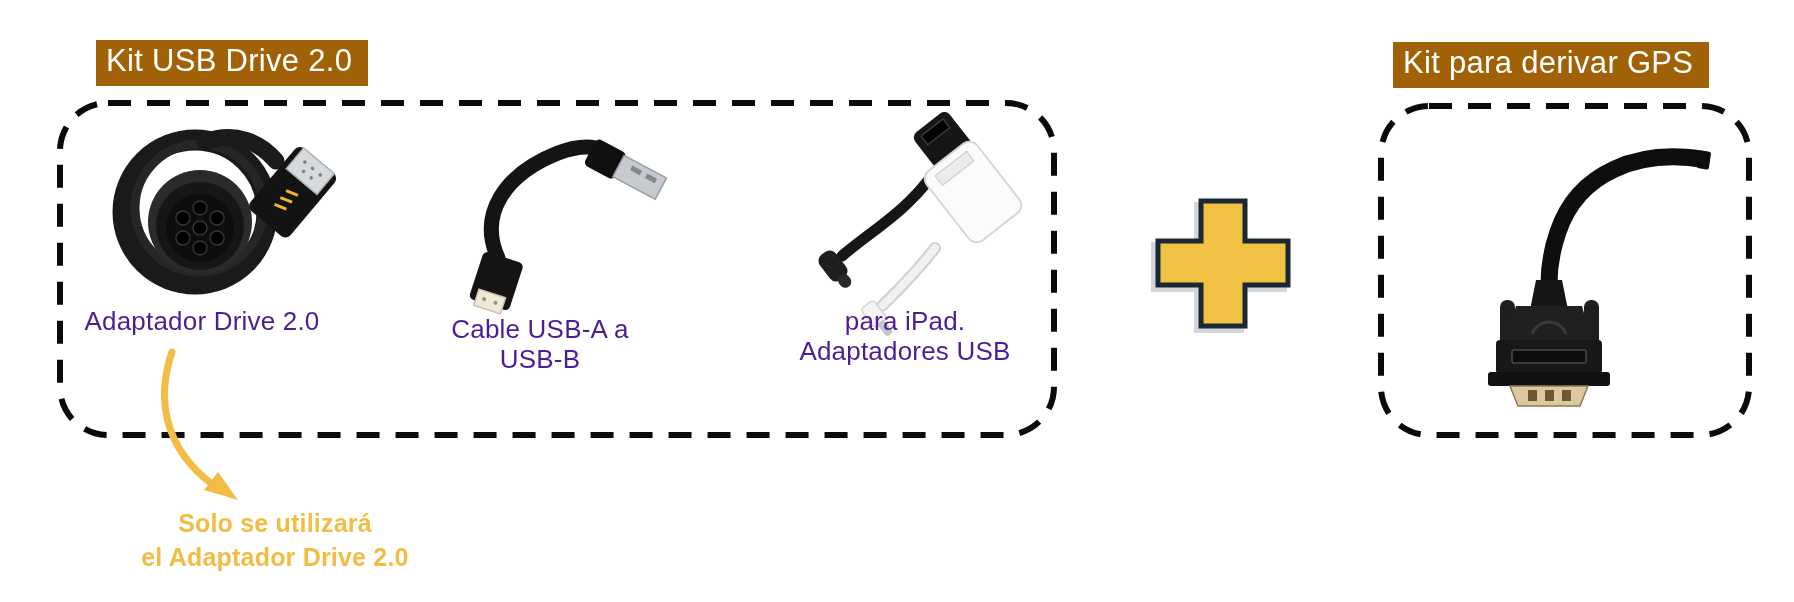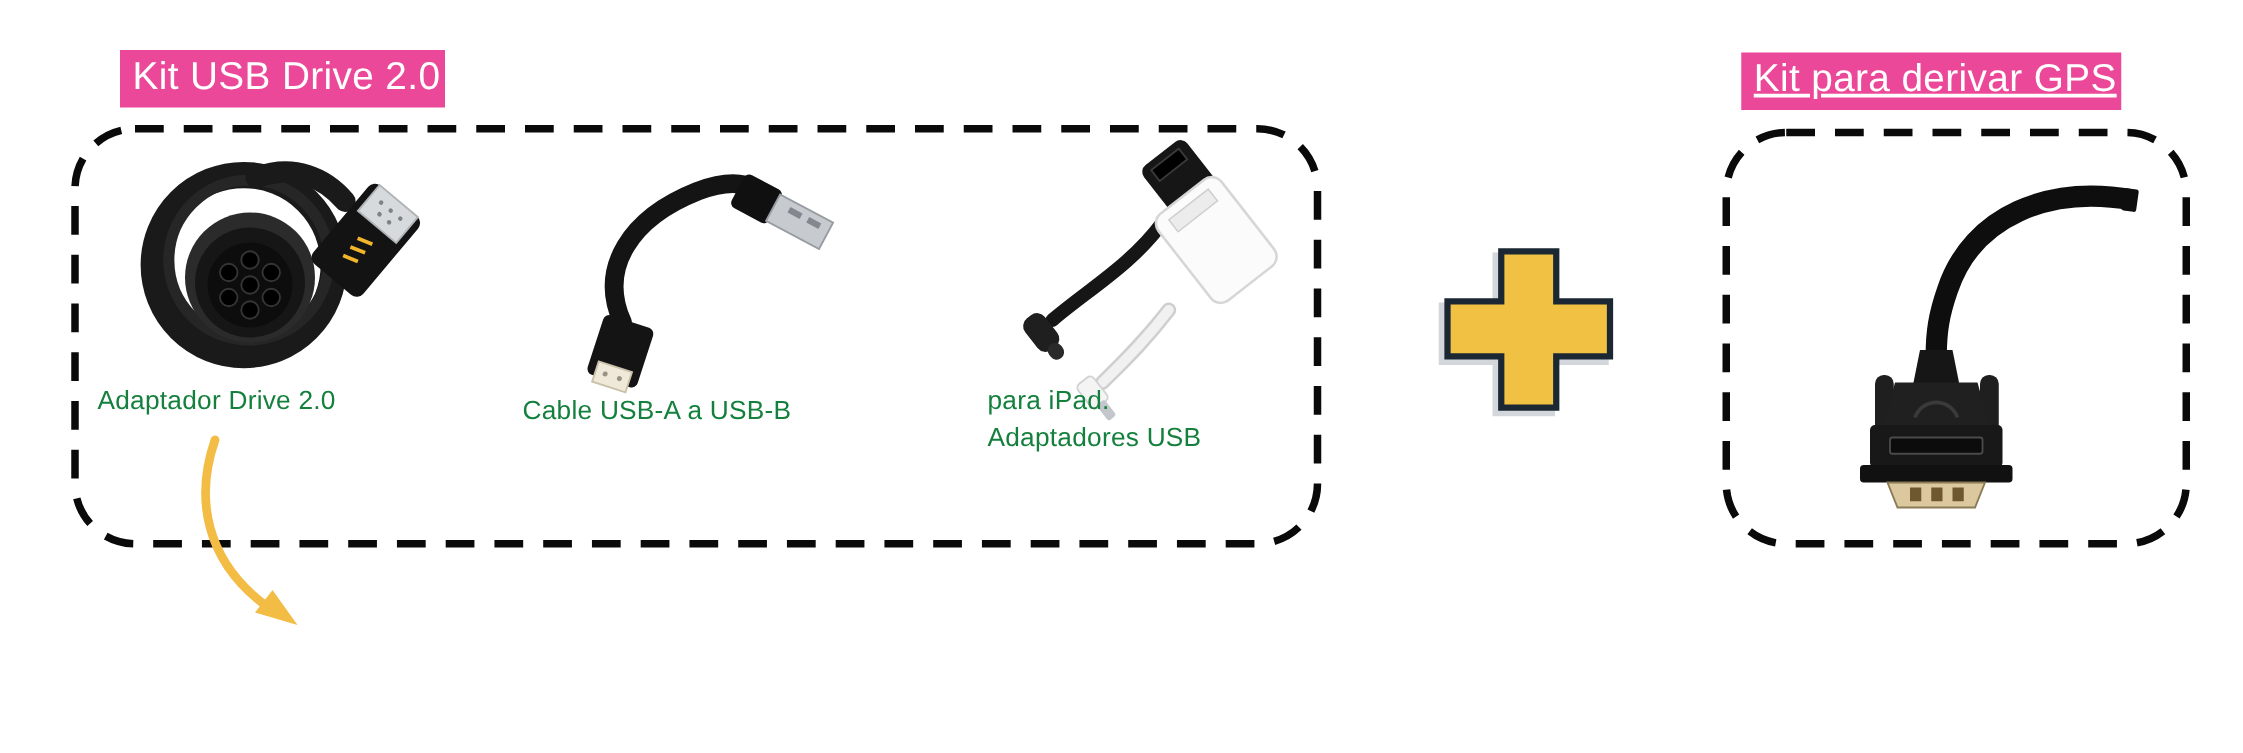--- a/index.html
+++ b/index.html
@@ -2,29 +2,29 @@
 <html><head>
 <meta charset="utf-8">
 <style>
   html,body{margin:0;padding:0;background:#ffffff;}
   .canvas{
     position:relative;width:1794px;height:602px;background:#ffffff;
     font-family:"Liberation Sans",sans-serif;overflow:hidden;
   }
   .layer{position:absolute;left:0;top:0;}
   .kit-title{
-    position:absolute;background:#ec4899;color:#ffffff;
+    position:absolute;background:#a16207;color:#ffffff;
     font-size:31px;font-weight:500;letter-spacing:.3px;
-    padding:4px 4px 8px 10px;white-space:nowrap;line-height:1.1;
+    padding:4px 16px 8px 10px;white-space:nowrap;line-height:1.1;
   }
   .kit-title.t1{left:96px;top:40px;}
-  .kit-title.t2{left:1393px;top:42px;text-decoration:underline;}
+  .kit-title.t2{left:1393px;top:42px;}
   .item-label{
-    position:absolute;color:#15803d;font-size:21px;line-height:30px;
-    letter-spacing:.2px;
+    position:absolute;color:#4c1d95;font-size:26px;line-height:30px;
+    text-align:center;letter-spacing:.2px;
   }
   .label-1{left:78px;top:306px;width:248px;}
   .label-2{left:418px;top:314px;width:244px;}
   .label-3{left:790px;top:306px;width:230px;}
   .annotation{
     position:absolute;left:100px;top:506px;width:350px;
     text-align:center;font-size:25px;font-weight:700;line-height:34px;
     color:#F2BC45;letter-spacing:.2px;
   }
 </style>
@@ -149,14 +149,18 @@
   <div class="kit-title t1">Kit USB Drive 2.0</div>
   <div class="kit-title t2">Kit para derivar GPS</div>
 
   <div class="item-label label-1">Adaptador Drive 2.0</div>
   <div class="item-label label-2">Cable USB-A a USB-B</div>
   <div class="item-label label-3">
     <div>para iPad.</div>
     <div>Adaptadores USB</div>
   </div>
 
+  <div class="annotation">
+    <div>Solo se utilizará</div>
+    <div>el Adaptador Drive 2.0</div>
+  </div>
 
 </div>
 
 </body></html>

